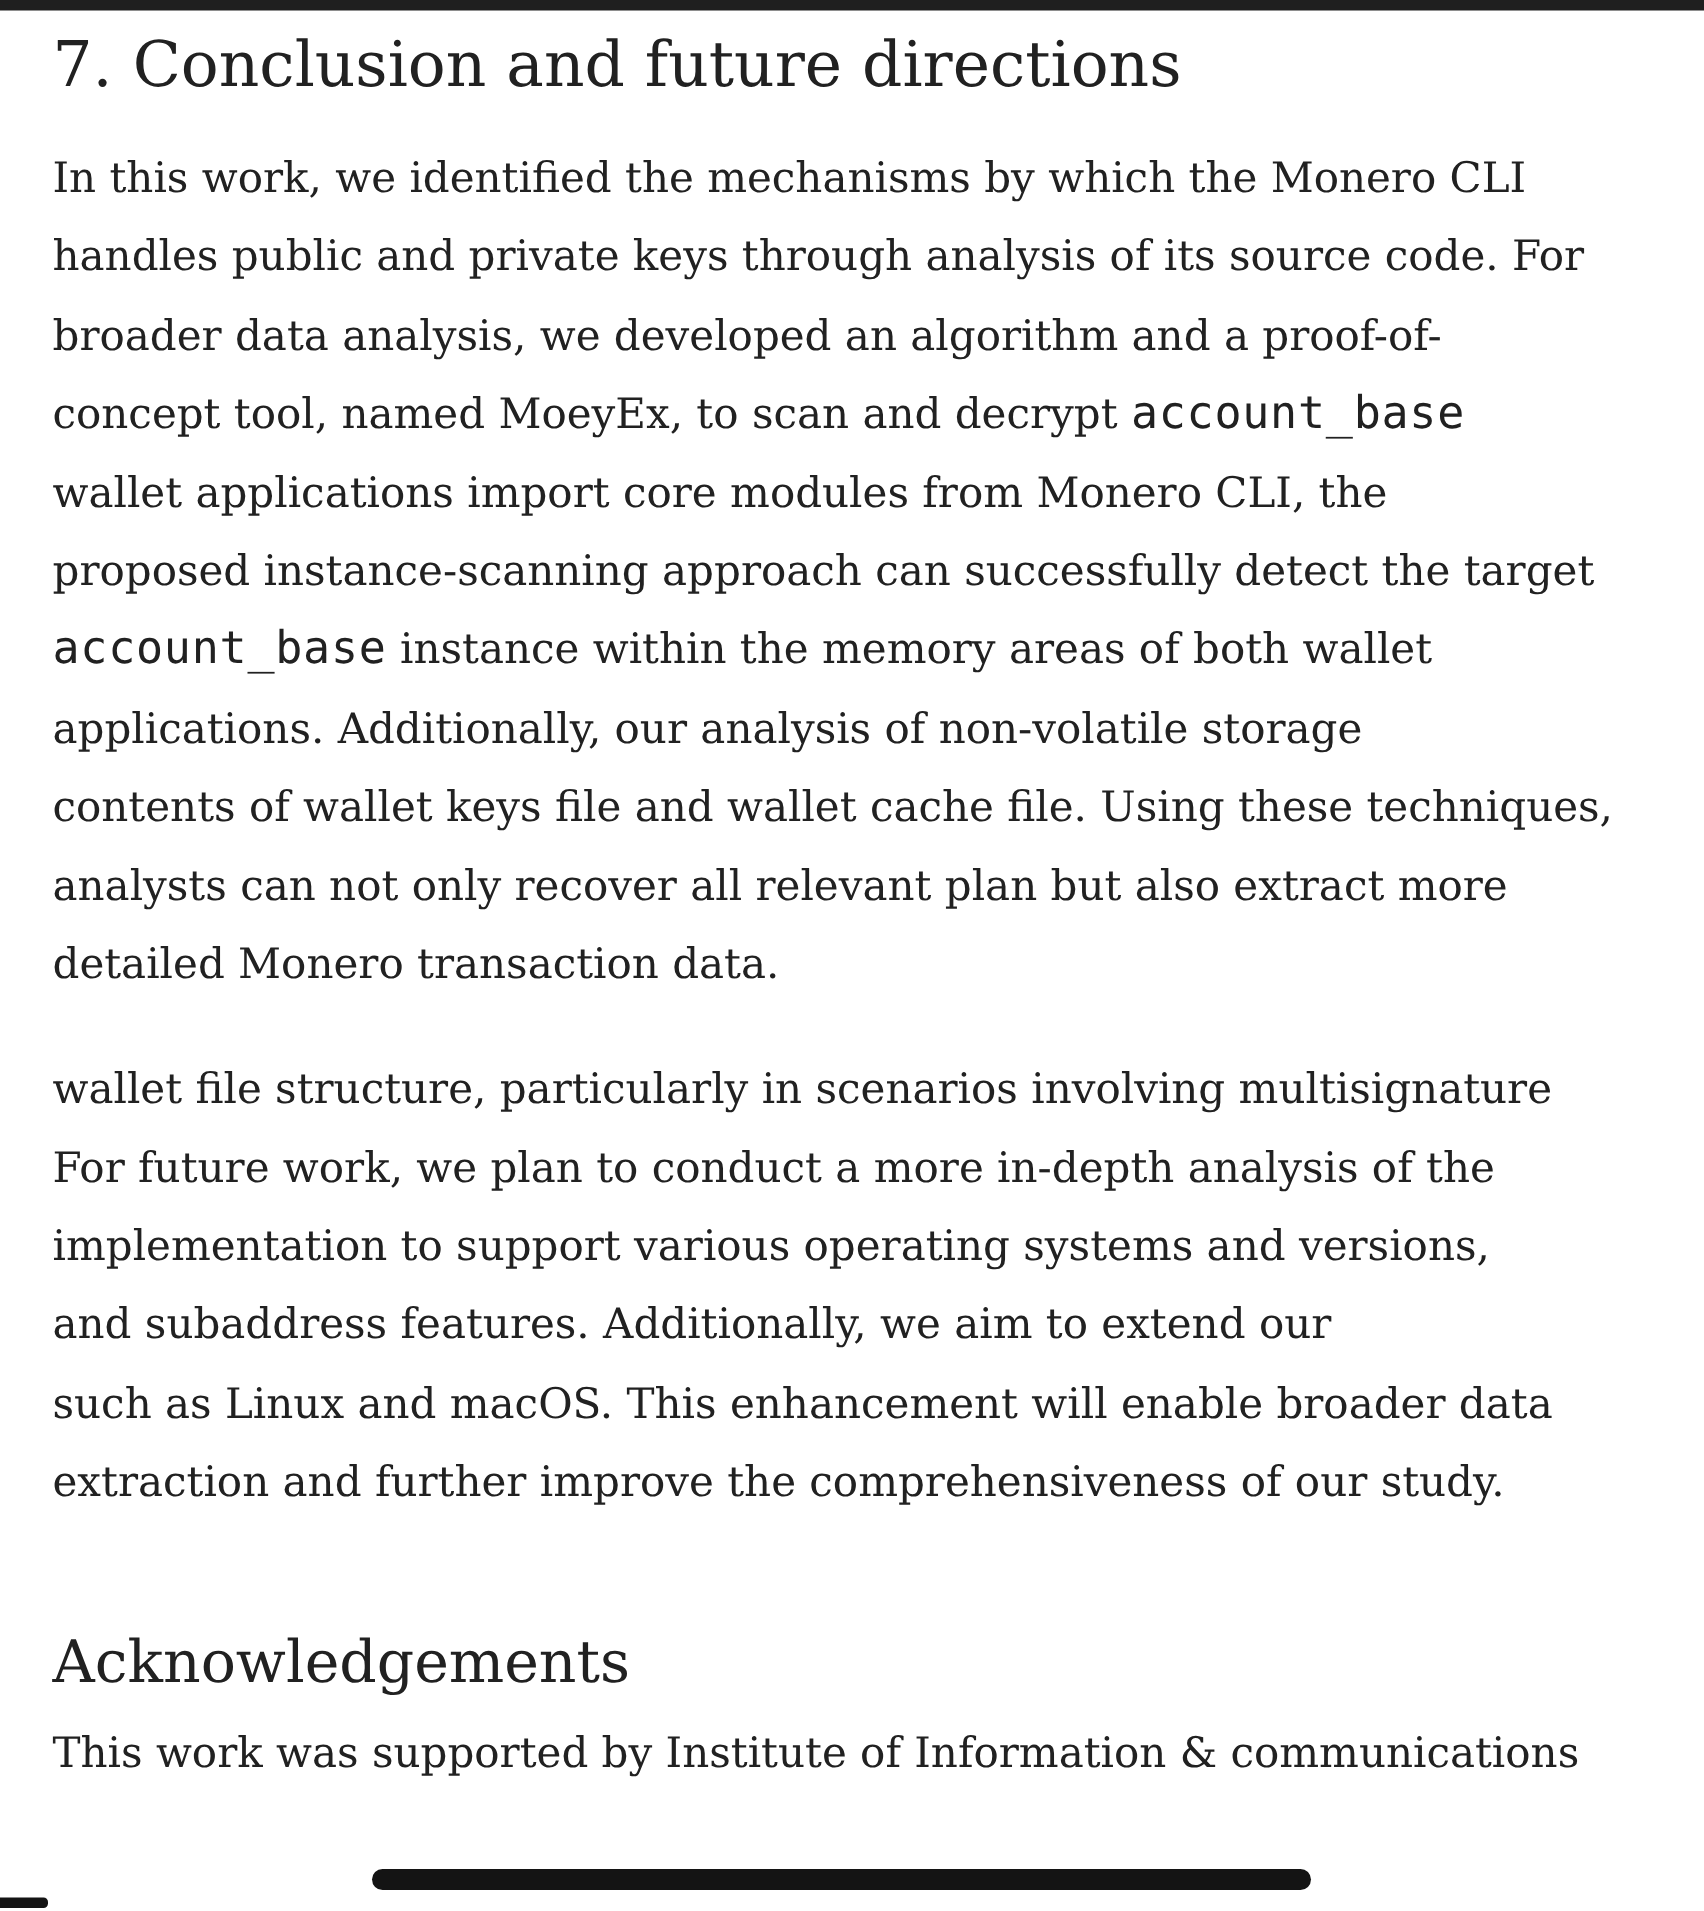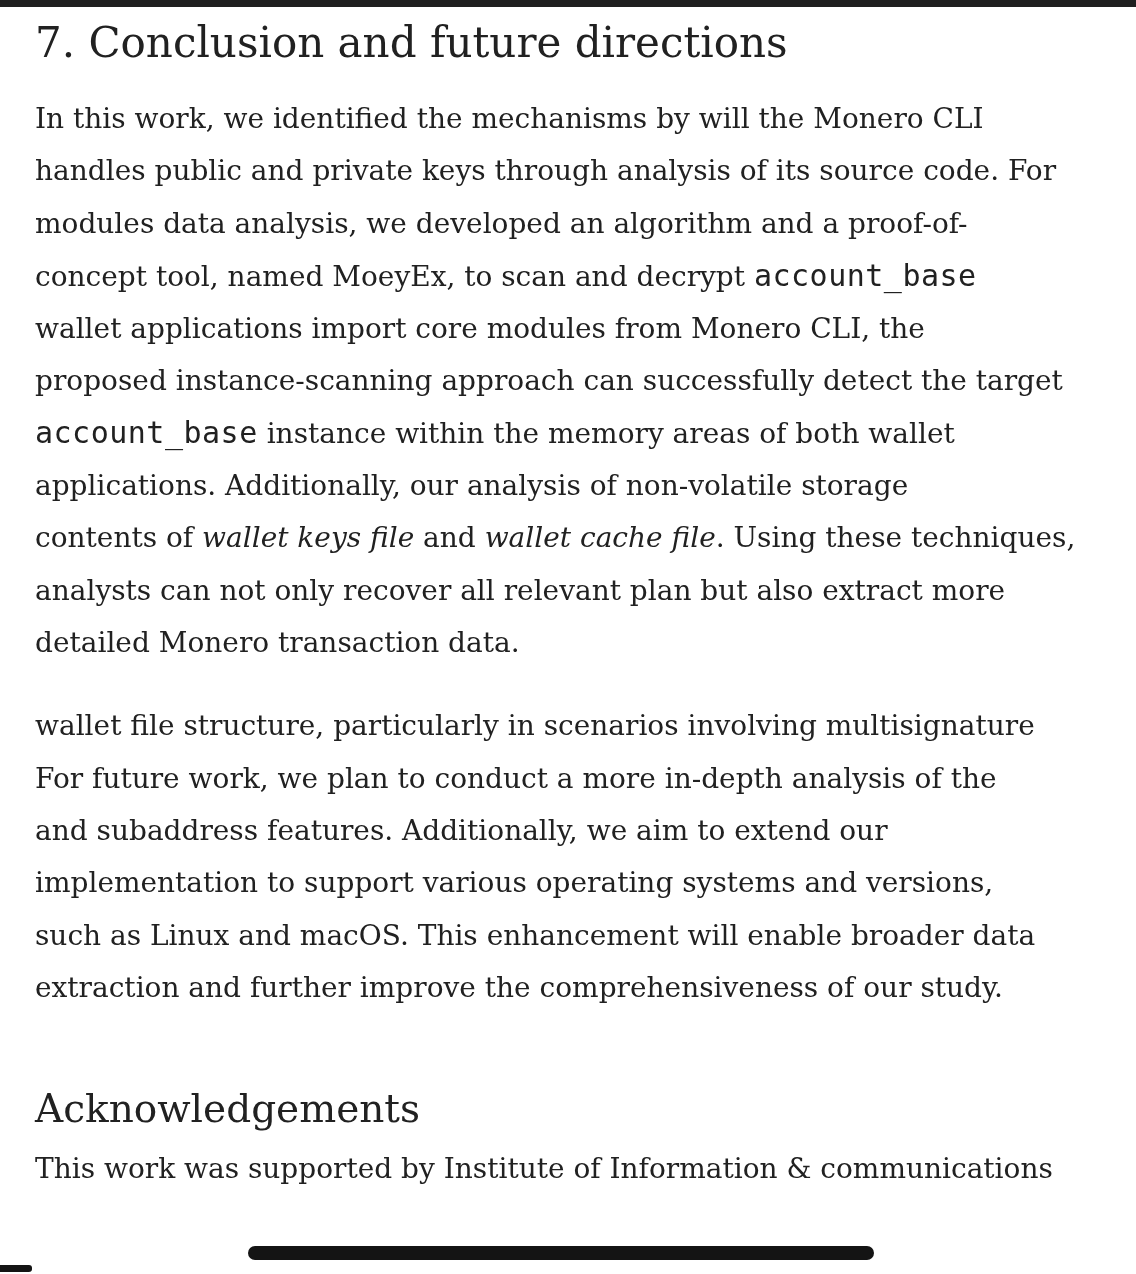--- a/index.html
+++ b/index.html
@@ -40,21 +40,21 @@
     font-size: 28px;
     margin: 0 0 31px 0;
   }
   .para:last-child { margin-bottom: 0; }
   .line {
     line-height: 52.4px;
     height: 52.4px;
     white-space: pre;
   }
   .r { font-family: "DejaVu Serif", serif; }
-  .i { font-style: italic; }
+  .i { }
   .code {
     font-family: "DejaVu Sans Mono", monospace;
     font-size: 30px;
     letter-spacing: 0.5px;
     text-align: right;
   }
   .ack-heading {
     margin: 68px 0 0 0;
     font-size: 39px;
     line-height: 52px;
@@ -92,37 +92,37 @@
 <body>
 
 <div class="page">
   <div class="top-bar"></div>
 
   <div class="article">
     <h1 class="section-heading">7. Conclusion and future directions</h1>
 
     <div class="paragraphs">
         <div class="para">
-          <div class="line"><span class="r">In this work, we identified the mechanisms by will the Monero CLI</span></div>
+          <div class="line"><span class="r">In this work, we identified the mechanisms by which the Monero CLI</span></div>
           <div class="line"><span class="r">handles public and private keys through analysis of its source code. For</span></div>
-          <div class="line"><span class="r">modules data analysis, we developed an algorithm and a proof-of-</span></div>
+          <div class="line"><span class="r">broader data analysis, we developed an algorithm and a proof-of-</span></div>
           <div class="line"><span class="r">concept tool, named MoeyEx, to scan and decrypt </span><span class="code">account_base</span></div>
           <div class="line"><span class="r">wallet applications import core modules from Monero CLI, the</span></div>
           <div class="line"><span class="r">proposed instance-scanning approach can successfully detect the target</span></div>
           <div class="line"><span class="code">account_base</span><span class="r"> instance within the memory areas of both wallet</span></div>
           <div class="line"><span class="r">applications. Additionally, our analysis of non-volatile storage</span></div>
           <div class="line"><span class="r">contents of </span><span class="i">wallet keys file</span><span class="r"> and </span><span class="i">wallet cache file</span><span class="r">. Using these techniques,</span></div>
           <div class="line"><span class="r">analysts can not only recover all relevant plan but also extract more</span></div>
           <div class="line"><span class="r">detailed Monero transaction data.</span></div>
         </div>
         <div class="para">
           <div class="line"><span class="r">wallet file structure, particularly in scenarios involving multisignature</span></div>
           <div class="line"><span class="r">For future work, we plan to conduct a more in-depth analysis of the</span></div>
+          <div class="line"><span class="r">implementation to support various operating systems and versions,</span></div>
           <div class="line"><span class="r">and subaddress features. Additionally, we aim to extend our</span></div>
-          <div class="line"><span class="r">implementation to support various operating systems and versions,</span></div>
           <div class="line"><span class="r">such as Linux and macOS. This enhancement will enable broader data</span></div>
           <div class="line"><span class="r">extraction and further improve the comprehensiveness of our study.</span></div>
         </div>
       </div>
 
     <h2 class="ack-heading">Acknowledgements</h2>
 
     <div class="ack-paragraph">This work was supported by Institute of Information &amp; communications</div>
   </div>
 

